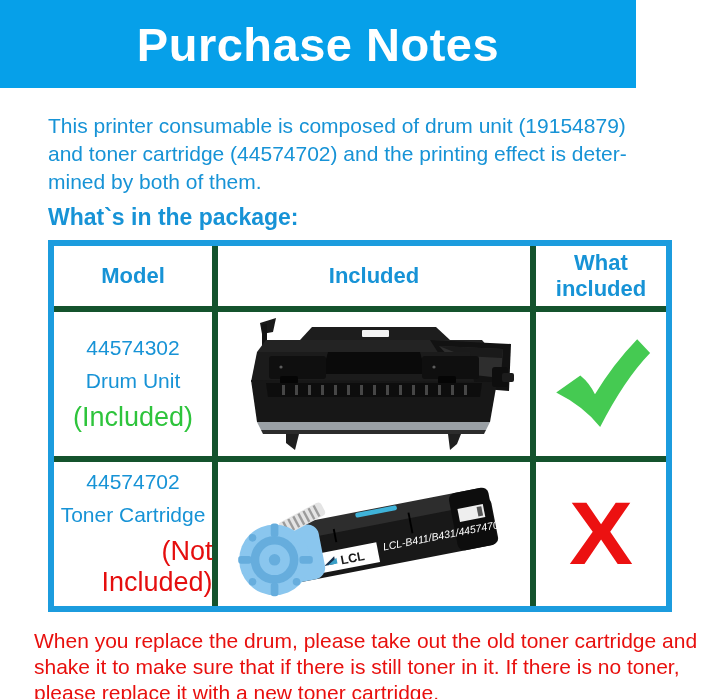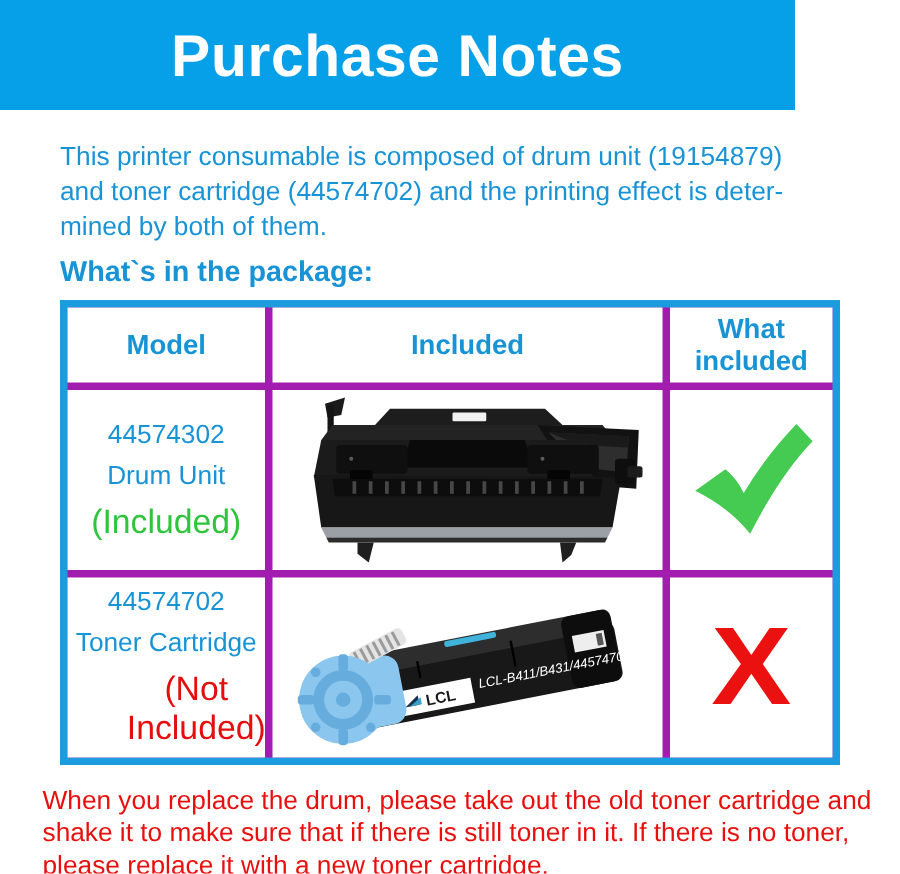--- a/index.html
+++ b/index.html
@@ -12,24 +12,24 @@
 
   .intro { position:absolute; top:112px; left:48px; width:640px; color:#1793D6;
            font-size:21px; line-height:28px; }
   .intro div { white-space:nowrap; }
 
   .section-title { position:absolute; top:204px; left:48px; color:#1793D6;
                    font-size:23px; font-weight:bold; }
 
   .pkg-table { position:absolute; top:240px; left:48px;
                display:grid; grid-template-columns:158px 312px 130px; grid-template-rows:60px 144px 144px;
-               gap:6px; background:#a21caf; border:6px solid #1C9CDE; }
+               gap:6px; background:#14532d; border:6px solid #1C9CDE; }
   .cell { background:#ffffff; display:flex; align-items:center; justify-content:center; }
   .th { color:#1793D6; font-size:22px; font-weight:bold; text-align:center; line-height:26px; }
-  .model-cell { flex-direction:column; gap:9px; text-align:center; }
+  .model-cell { flex-direction:column; gap:9px; text-align:right; }
   .mnum, .mname { color:#1793D6; font-size:21px; }
   .mstatus { font-size:27px; font-weight:normal; }
   .mstatus.green { color:#2EC43C; }
   .mstatus.red   { color:#E50E0E;margin-left:48px; }
 
   .product-cell svg { display:block; }
   .x-mark { color:#EC1111; font-size:96px; font-weight:bold; line-height:1;
             transform:scaleY(0.92); }
 
   .note { position:absolute; top:628px; left:34px; width:680px; color:#E8100E;

